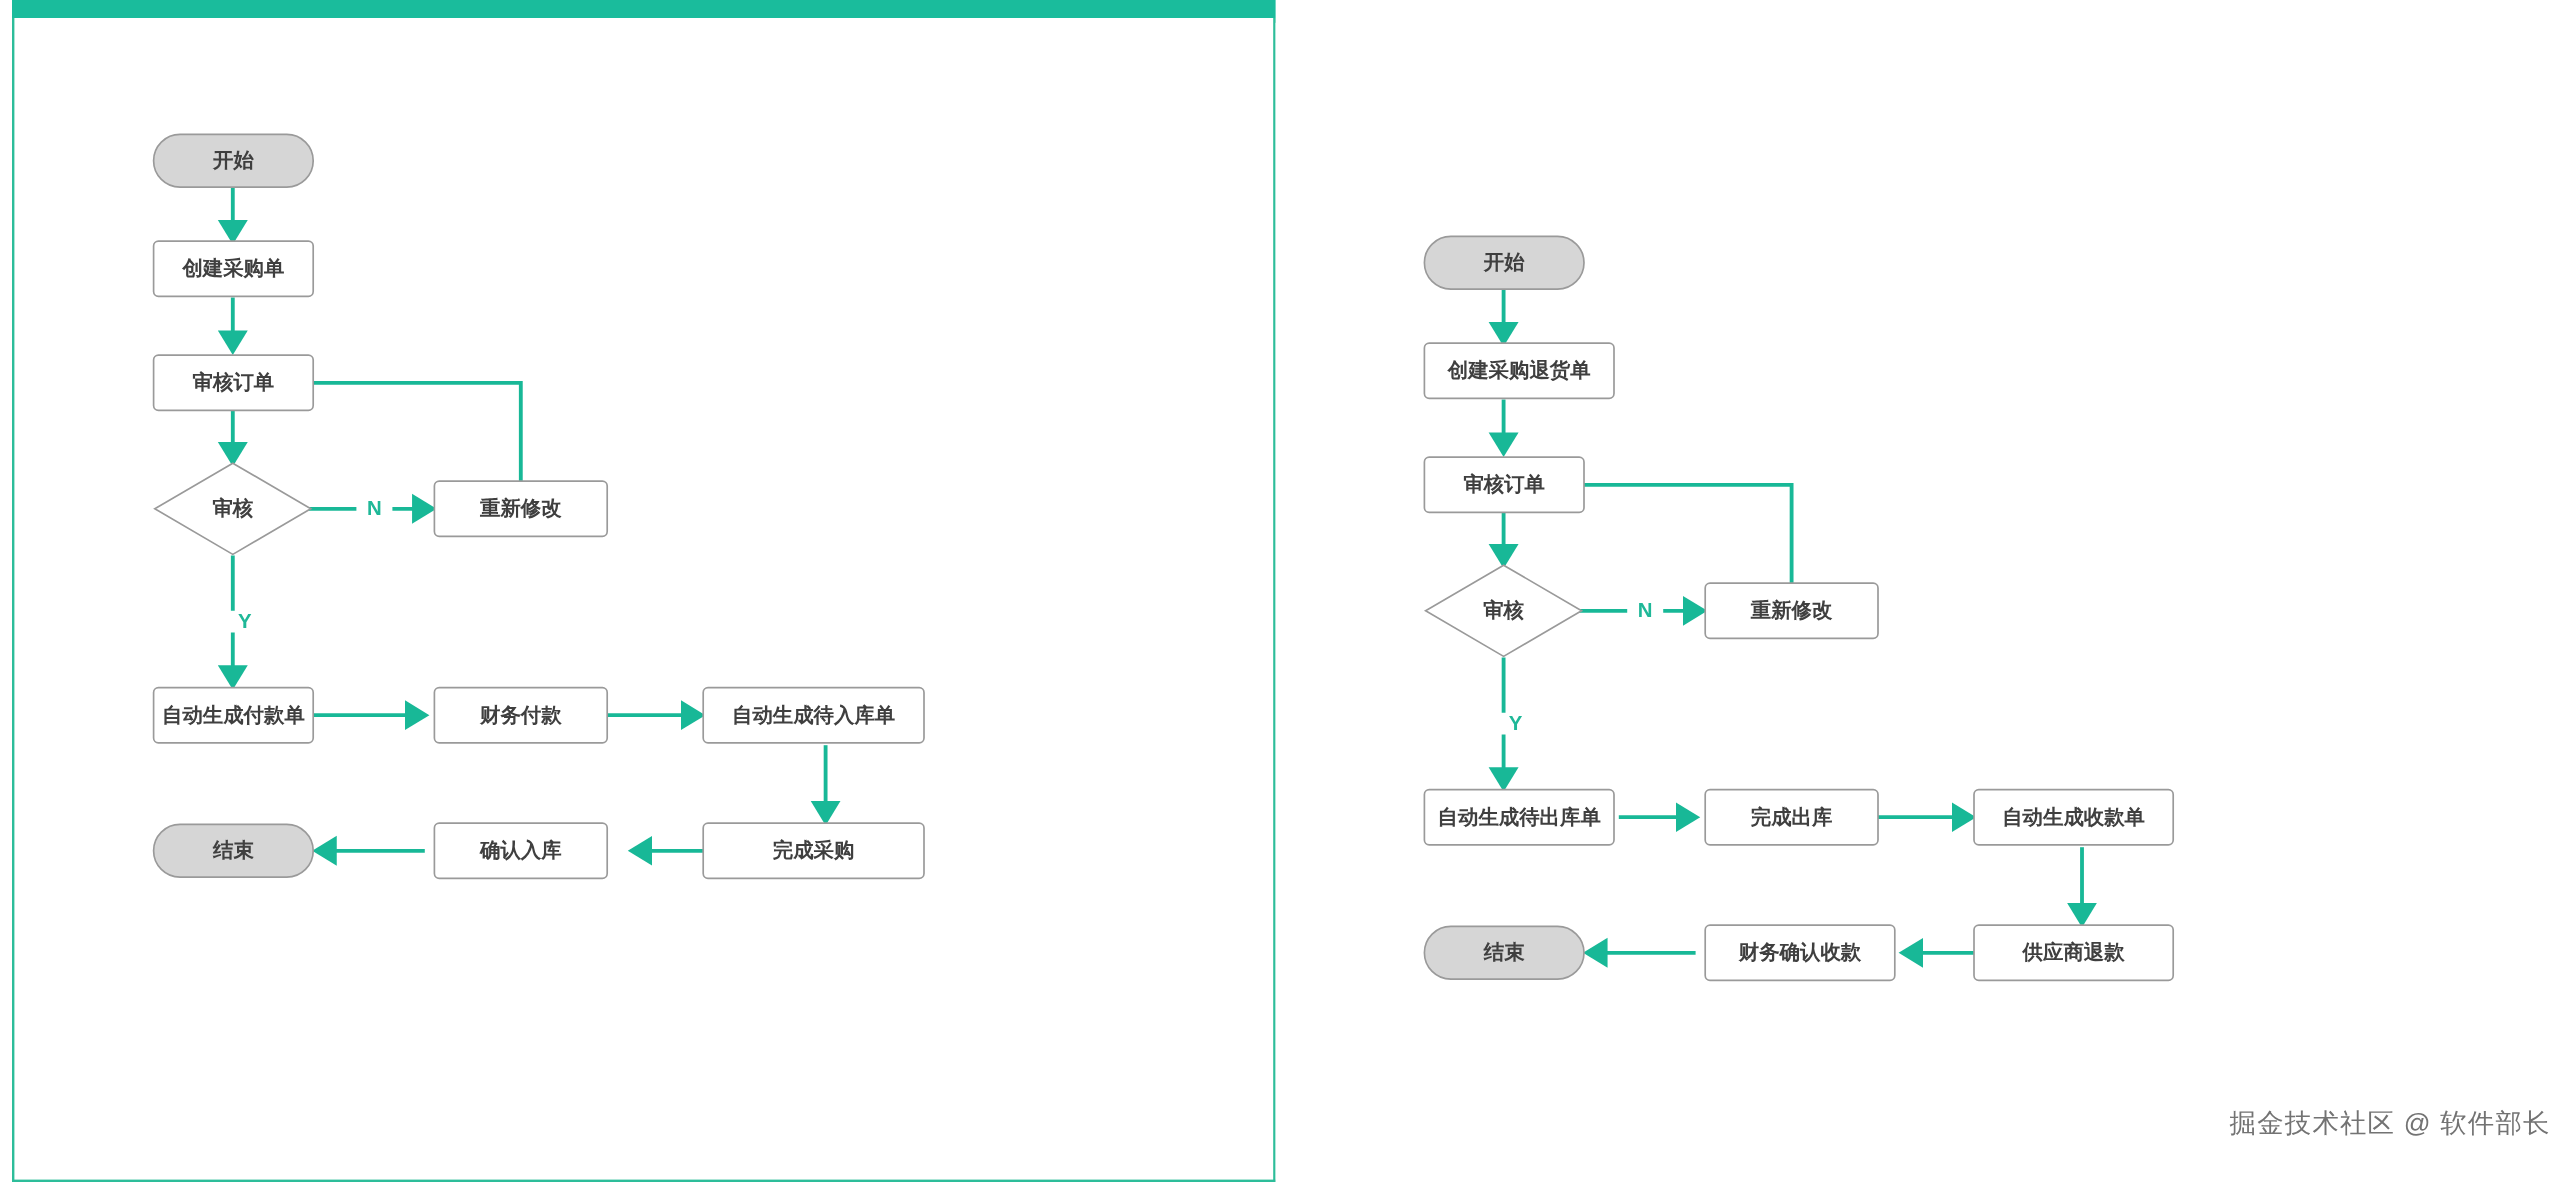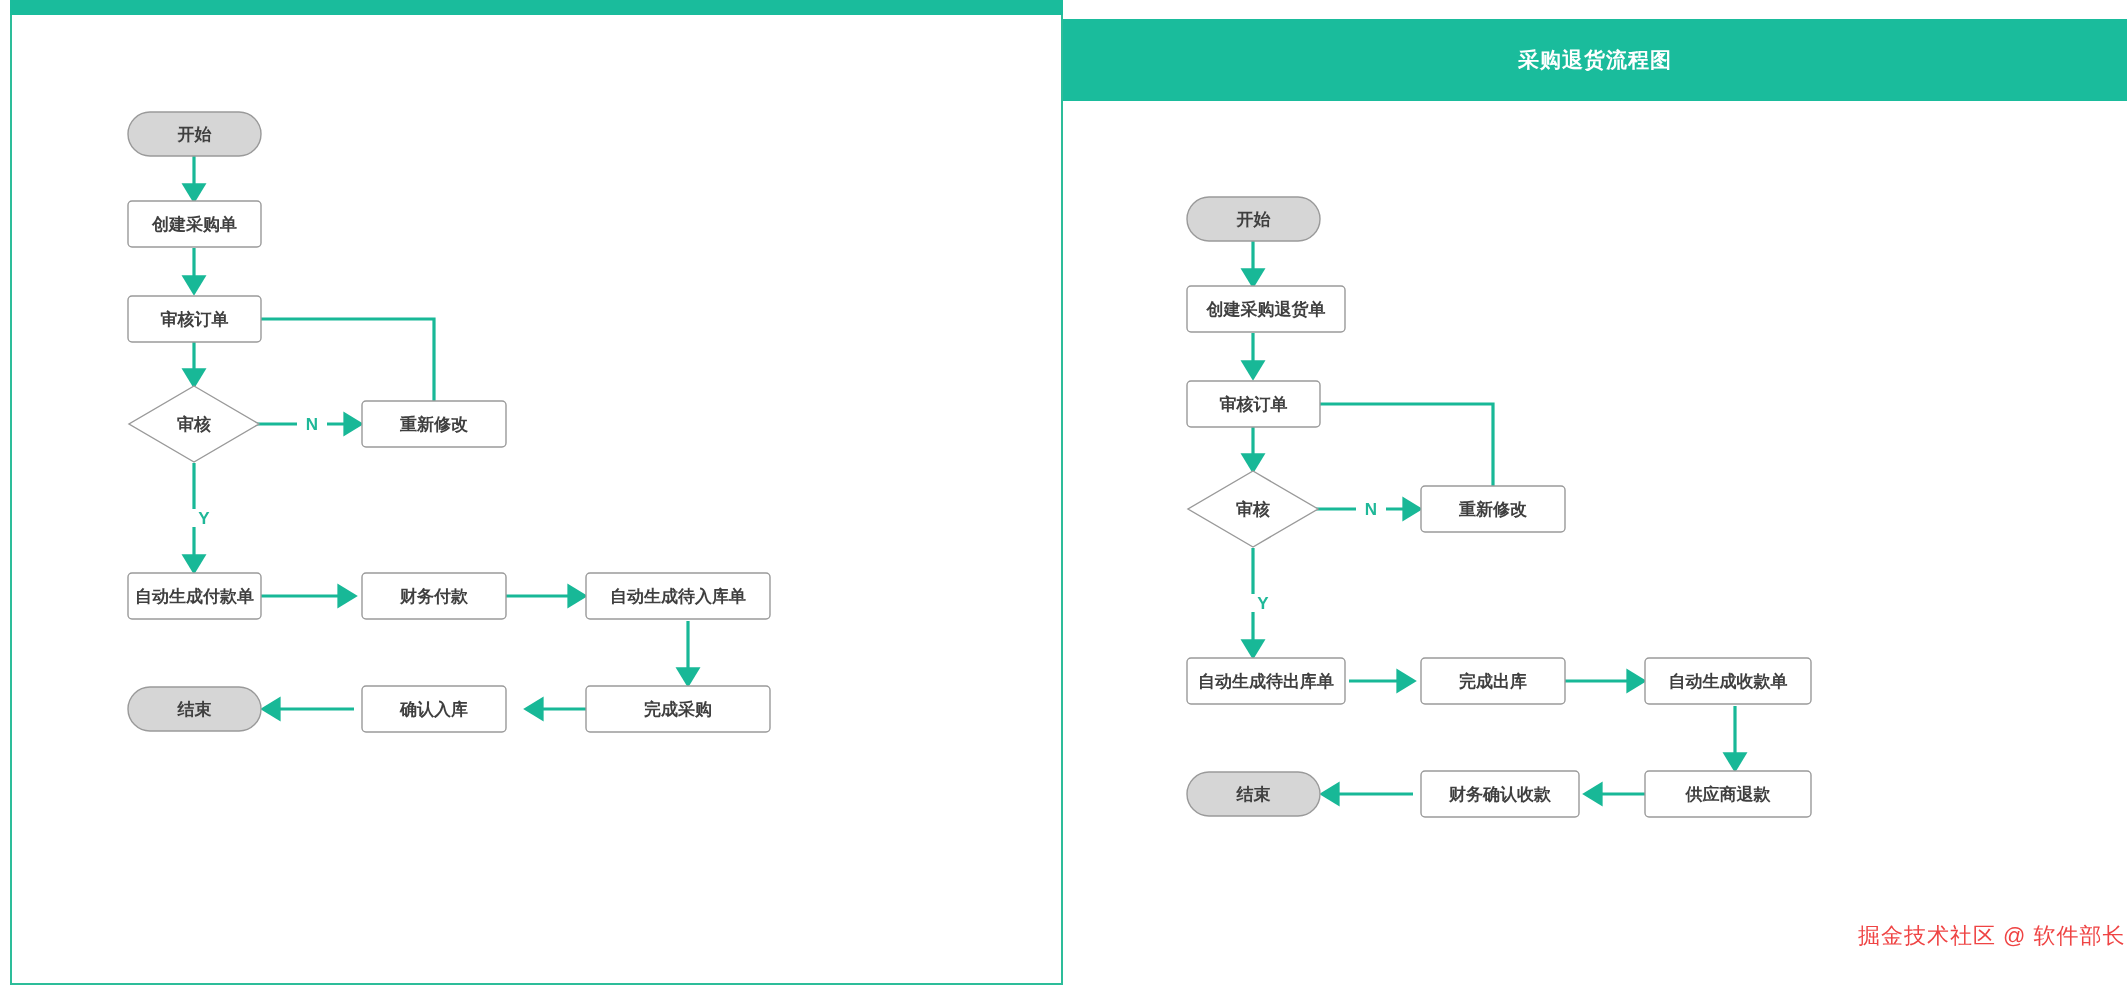--- a/index.html
+++ b/index.html
@@ -51,21 +51,21 @@
     dominant-baseline:central;text-anchor:middle;
   }
   .box-rect{fill:#ffffff;stroke:#9a9a9a;stroke-width:1.4;}
   .cap-rect{fill:#d6d6d6;stroke:#9a9a9a;stroke-width:1.4;}
   .dia{fill:#ffffff;stroke:#9a9a9a;stroke-width:1.4;}
   .edge{stroke:#18b897;stroke-width:3.2;fill:none;}
 
   
   #watermark{
     position:absolute;left:1858px;top:921px;
-    font-size:22px;color:#ef4444;white-space:nowrap;
+    font-size:22px;color:#737373;white-space:nowrap;
     font-family:"Liberation Sans","DejaVu Sans",sans-serif;
     letter-spacing:1px;
   }
 </style>
 </head>
 <body>
 
 <div class="panel" id="panel-left">
   <div class="panel-header">
     
@@ -138,23 +138,20 @@
       </g>
       <g>
         <rect class="cap-rect" x="116" y="672" width="133" height="44" rx="22" ry="22"></rect>
         <text class="node-text" x="182.5" y="694">结束</text>
       </g>
     </svg>
   </div>
 </div>
 
 <div class="panel" id="panel-right">
-  <div class="panel-header">
-    <span class="panel-title">采购退货流程图</span>
-  </div>
   <div class="panel-body">
     <svg class="flow-svg" width="1060" height="886" viewBox="0 0 1060 886">
       <defs>
         <marker id="ah-r" markerWidth="9" markerHeight="9" refX="5.2" refY="4.5" orient="auto" markerUnits="strokeWidth">
           <path d="M0,0.6 L6.4,4.5 L0,8.4 z" fill="#18b897"></path>
         </marker>
       </defs>
 
       <g>
         <path class="edge" d="M190,140 L190,184" marker-end="url(#ah-r)"></path>

